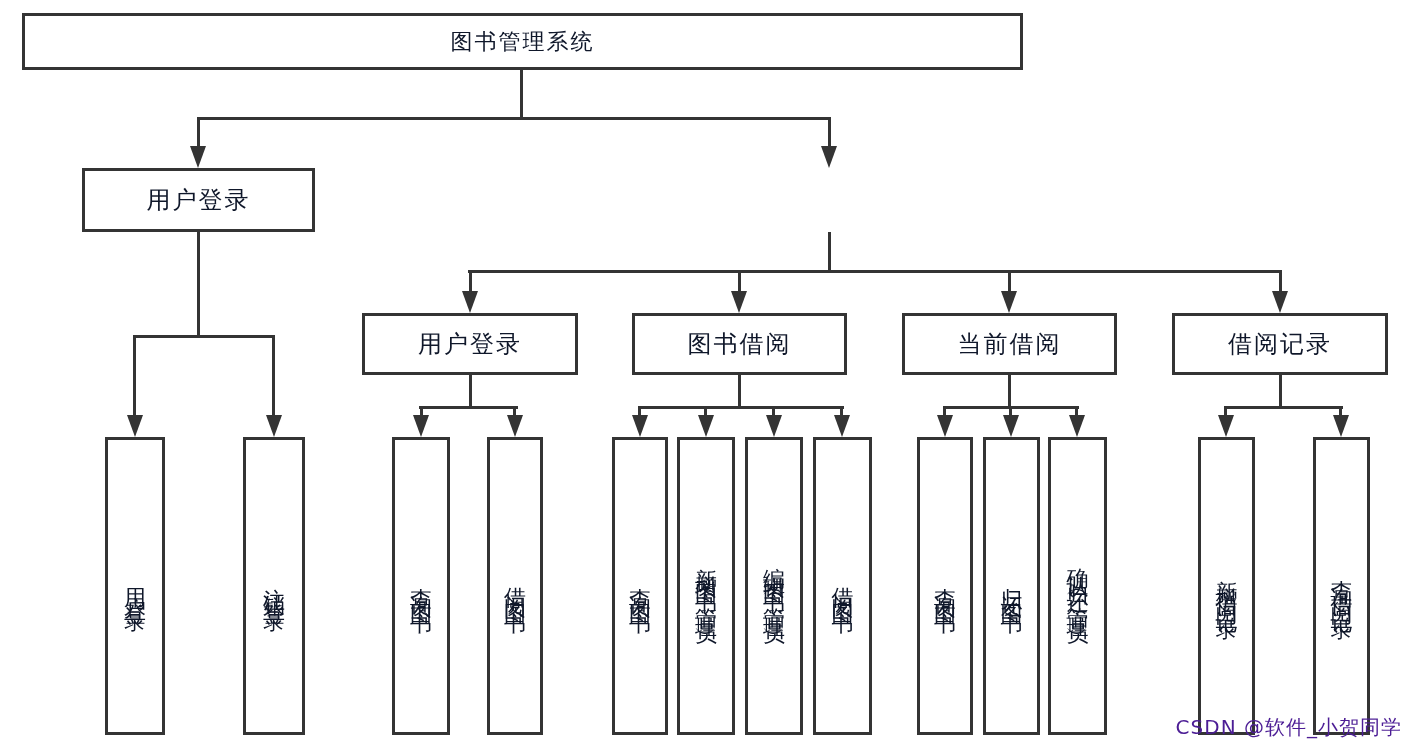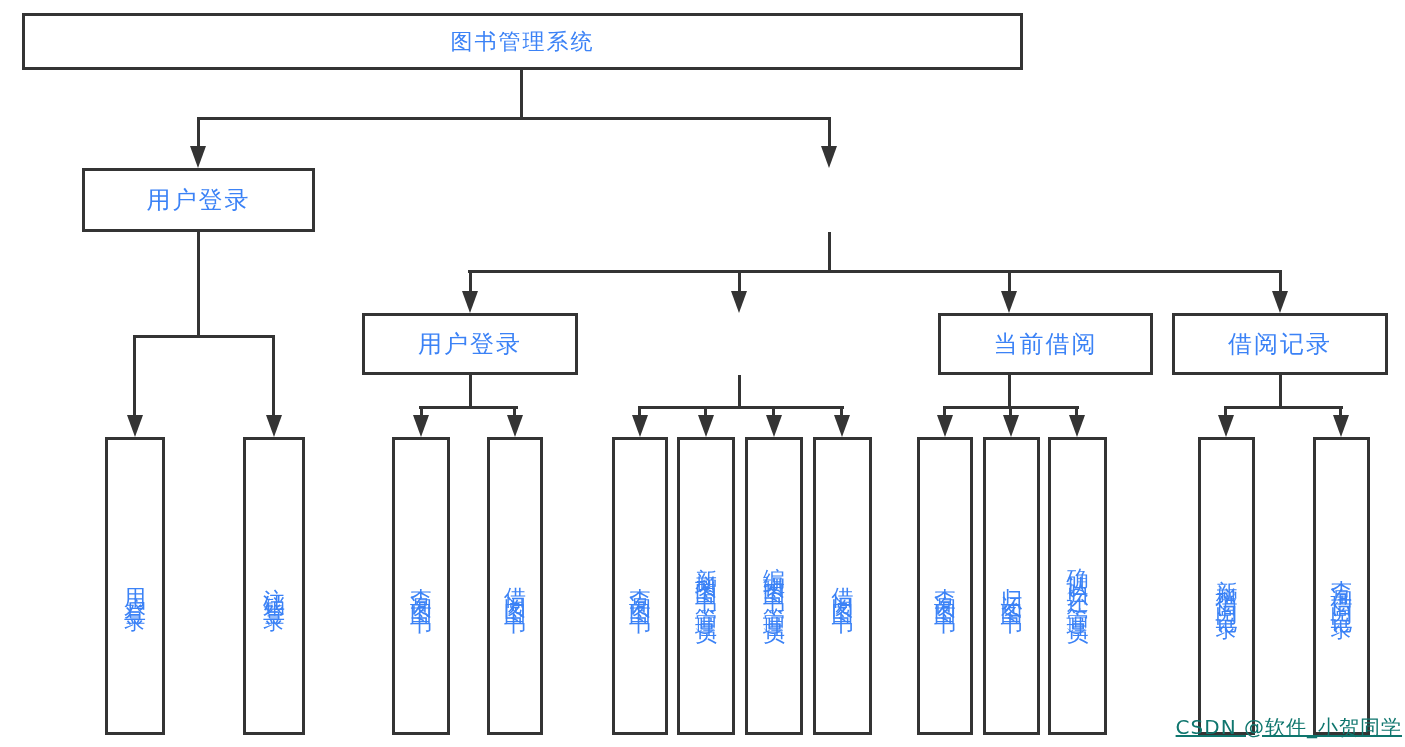--- a/index.html
+++ b/index.html
@@ -8,31 +8,31 @@
     font-family:"DejaVu Sans","Liberation Sans",sans-serif;
   }
   .line{position:absolute;background:#343434;z-index:1;}
   .arrow{
     position:absolute;width:0;height:0;z-index:2;
     border-left:8px solid transparent;border-right:8px solid transparent;
     border-top:22px solid #343434;
   }
   .hbox,.vbox{
     position:absolute;box-sizing:border-box;border:3px solid #343434;background:#fff;
-    display:flex;align-items:center;justify-content:center;color:#3b82f6;z-index:3;
+    display:flex;align-items:center;justify-content:center;color:#0f172a;z-index:3;
   }
   .hbox{font-size:24px;letter-spacing:2px;}
   .hbox.root{font-size:22px;}
   .vbox{
     writing-mode:vertical-rl;text-orientation:mixed;
     font-size:22px;letter-spacing:8px;line-height:1.1;
   }
   .watermark{
     position:absolute;right:3px;bottom:6px;z-index:5;
-    color:#0f766e;font-size:20px;letter-spacing:1px;text-decoration:underline;
+    color:#4c1d95;font-size:20px;letter-spacing:1px;
   }
 </style>
 </head>
 <body>
 
 <div id="canvas">
 
   <div class="line" style="left:520px;top:70px;width:3px;height:49px;"></div>
   <div class="line" style="left:197px;top:117px;width:634px;height:3px;"></div>
   <div class="line" style="left:197px;top:117px;width:3px;height:31px;"></div>
@@ -90,21 +90,22 @@
   <div class="line" style="left:1224px;top:406px;width:3px;height:11px;"></div>
   <div class="arrow" style="left:1218px;top:415px;"></div>
   <div class="line" style="left:1339px;top:406px;width:3px;height:11px;"></div>
   <div class="arrow" style="left:1333px;top:415px;"></div>
 
   <div class="hbox root" style="left:22px;top:13px;width:1001px;height:57px;">图书管理系统</div>
 
   <div class="hbox" style="left:82px;top:168px;width:233px;height:64px;">用户登录</div>
 
   <div class="hbox" style="left:362px;top:313px;width:216px;height:62px;">用户登录</div>
-  <div class="hbox" style="left:902px;top:313px;width:215px;height:62px;margin-left:36px;">当前借阅</div>
+  <div class="hbox" style="left:632px;top:313px;width:215px;height:62px;">图书借阅</div>
+  <div class="hbox" style="left:902px;top:313px;width:215px;height:62px;">当前借阅</div>
   <div class="hbox" style="left:1172px;top:313px;width:216px;height:62px;">借阅记录</div>
 
   <div class="vbox" style="left:105px;top:437px;width:60px;height:298px;">用户登录</div>
   <div class="vbox" style="left:243px;top:437px;width:62px;height:298px;">注销登录</div>
 
   <div class="vbox" style="left:392px;top:437px;width:58px;height:298px;">查询图书</div>
   <div class="vbox" style="left:487px;top:437px;width:56px;height:298px;">借阅图书</div>
 
   <div class="vbox" style="left:612px;top:437px;width:56px;height:298px;">查询图书</div>
   <div class="vbox" style="left:677px;top:437px;width:58px;height:298px;">新增图书（管理员）</div>

